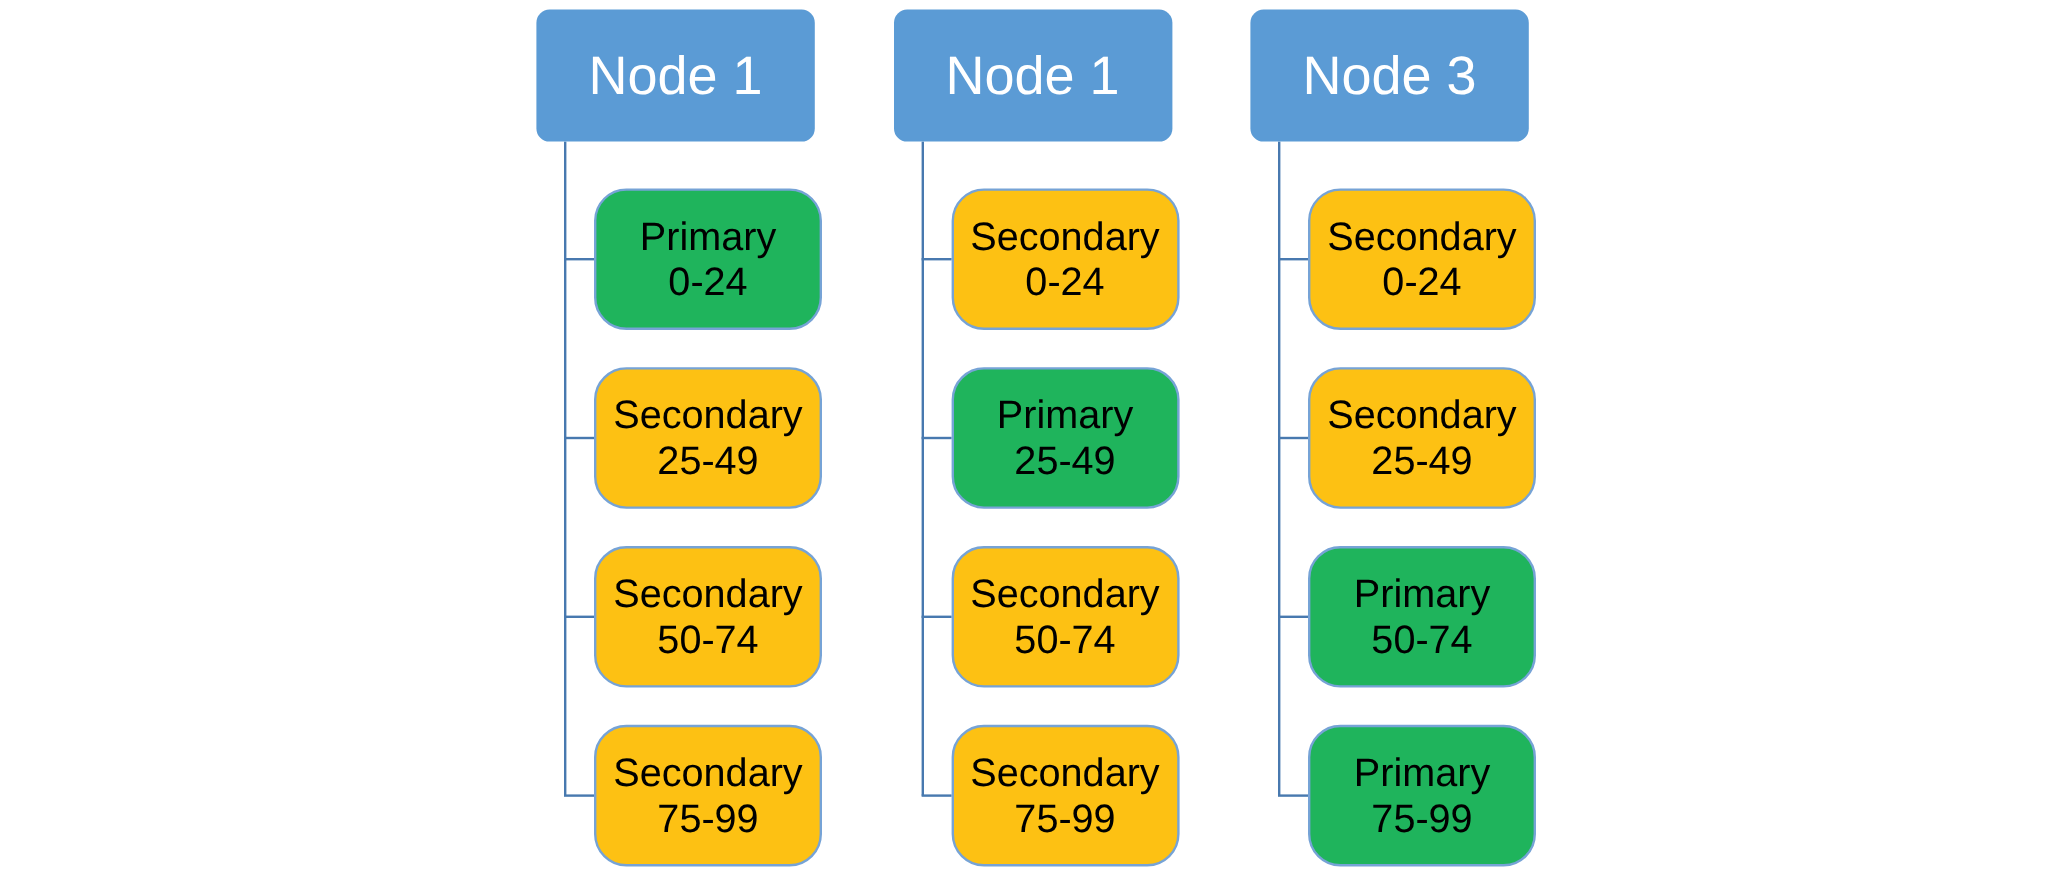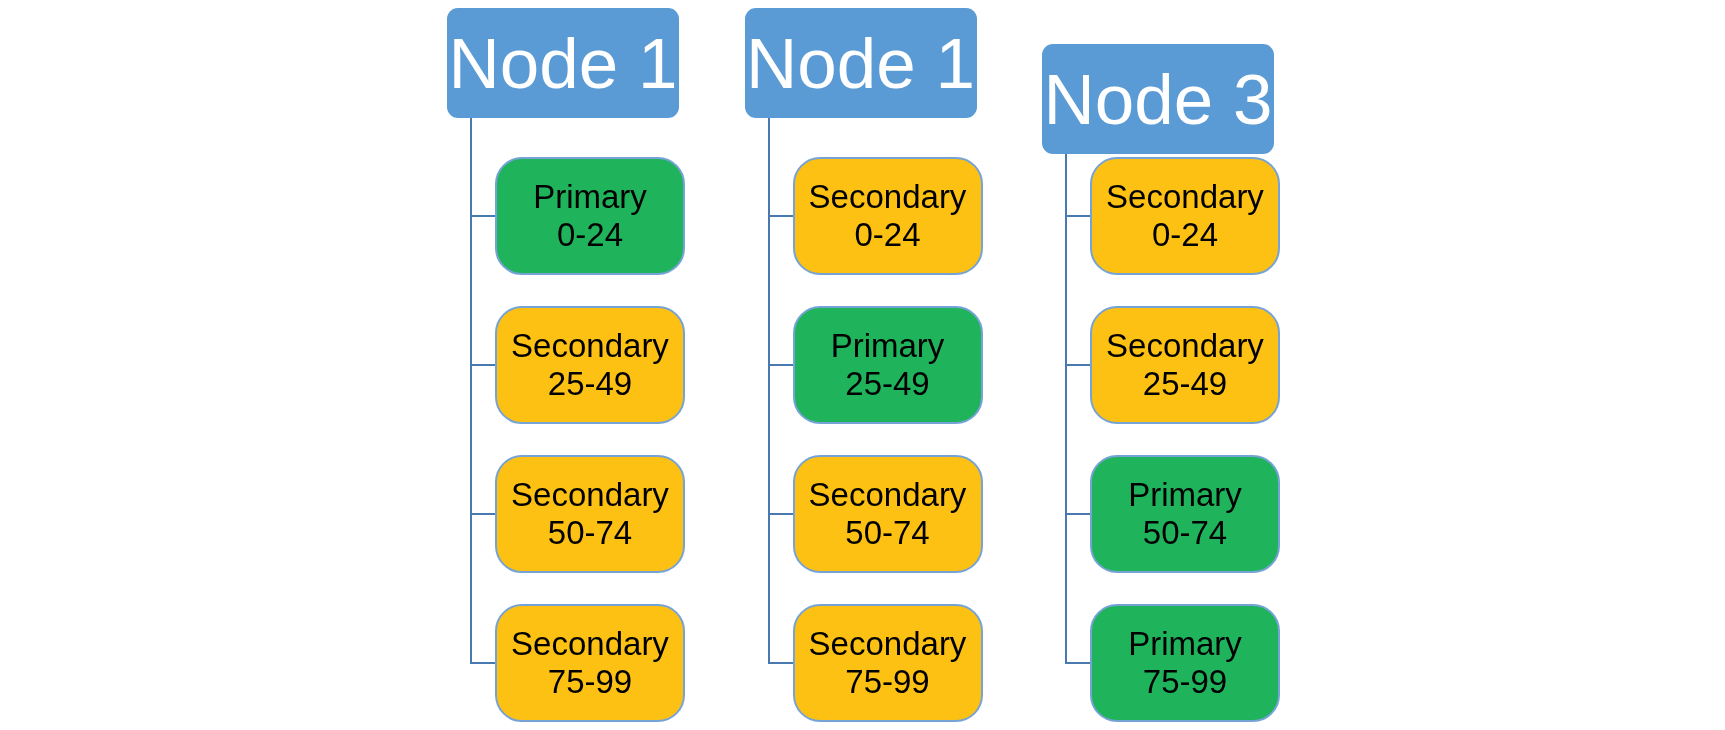--- a/index.html
+++ b/index.html
@@ -16,21 +16,21 @@
     font-family: "Liberation Sans", sans-serif;
   }
   .node-header {
     position: absolute;
     width: 232px;
     height: 110px;
     border-radius: 11px;
     display: flex;
     align-items: center;
     justify-content: center;
-    font-size: 71px;
+    font-size: 45px;
     font-weight: 400;
     letter-spacing: 0px;
     white-space: nowrap;
   }
   .shard-box {
     position: absolute;
     width: 190px;
     height: 118px;
     box-sizing: border-box;
     border-radius: 27px;
@@ -104,21 +104,21 @@
         <span>50-74</span>
       </div>
       <div class="connector-h" style="left: 767.5px; top: 662px; background: rgb(72, 121, 175);"></div>
       <div class="shard-box" style="left: 792.5px; top: 604px; background: rgb(253, 193, 19); border: 2.5px solid rgb(118, 163, 214); color: rgb(0, 0, 0);">
         <span>Secondary</span>
         <span>75-99</span>
       </div>
     </div>
     <div>
       <div class="connector-v" style="left: 1065px; top: 118px; height: 545px; background: rgb(72, 121, 175);"></div>
-      <div class="node-header" style="left: 1042px; top: 8px; background: rgb(91, 155, 213); color: rgb(255, 255, 255); margin-top: 36px;">
+      <div class="node-header" style="left: 1042px; top: 8px; background: rgb(91, 155, 213); color: rgb(255, 255, 255);">
         <span>Node 3</span>
       </div>
       <div class="connector-h" style="left: 1065px; top: 215px; background: rgb(72, 121, 175);"></div>
       <div class="shard-box" style="left: 1090px; top: 157px; background: rgb(253, 193, 19); border: 2.5px solid rgb(118, 163, 214); color: rgb(0, 0, 0);">
         <span>Secondary</span>
         <span>0-24</span>
       </div>
       <div class="connector-h" style="left: 1065px; top: 364px; background: rgb(72, 121, 175);"></div>
       <div class="shard-box" style="left: 1090px; top: 306px; background: rgb(253, 193, 19); border: 2.5px solid rgb(118, 163, 214); color: rgb(0, 0, 0);">
         <span>Secondary</span>

